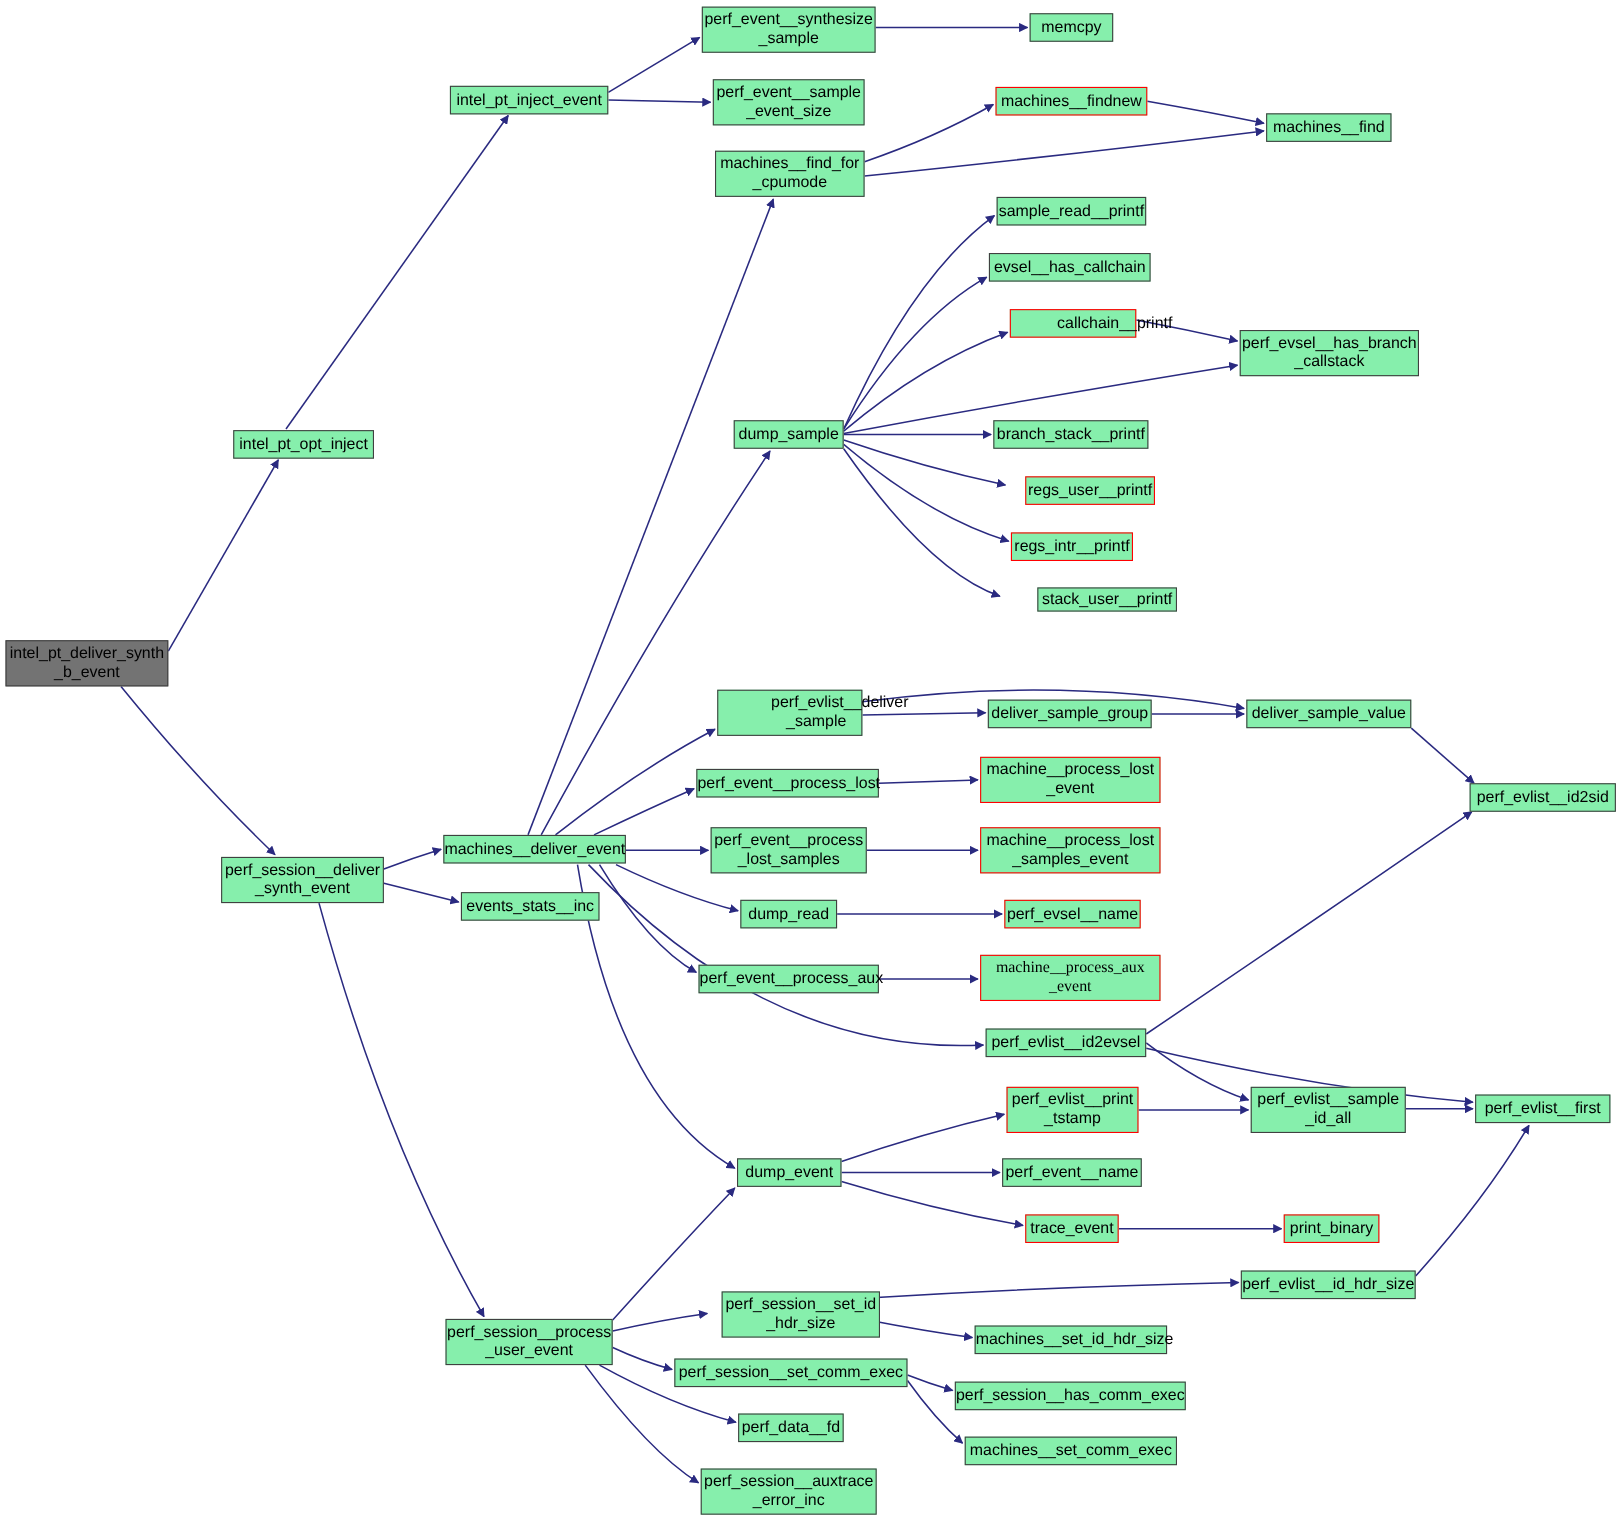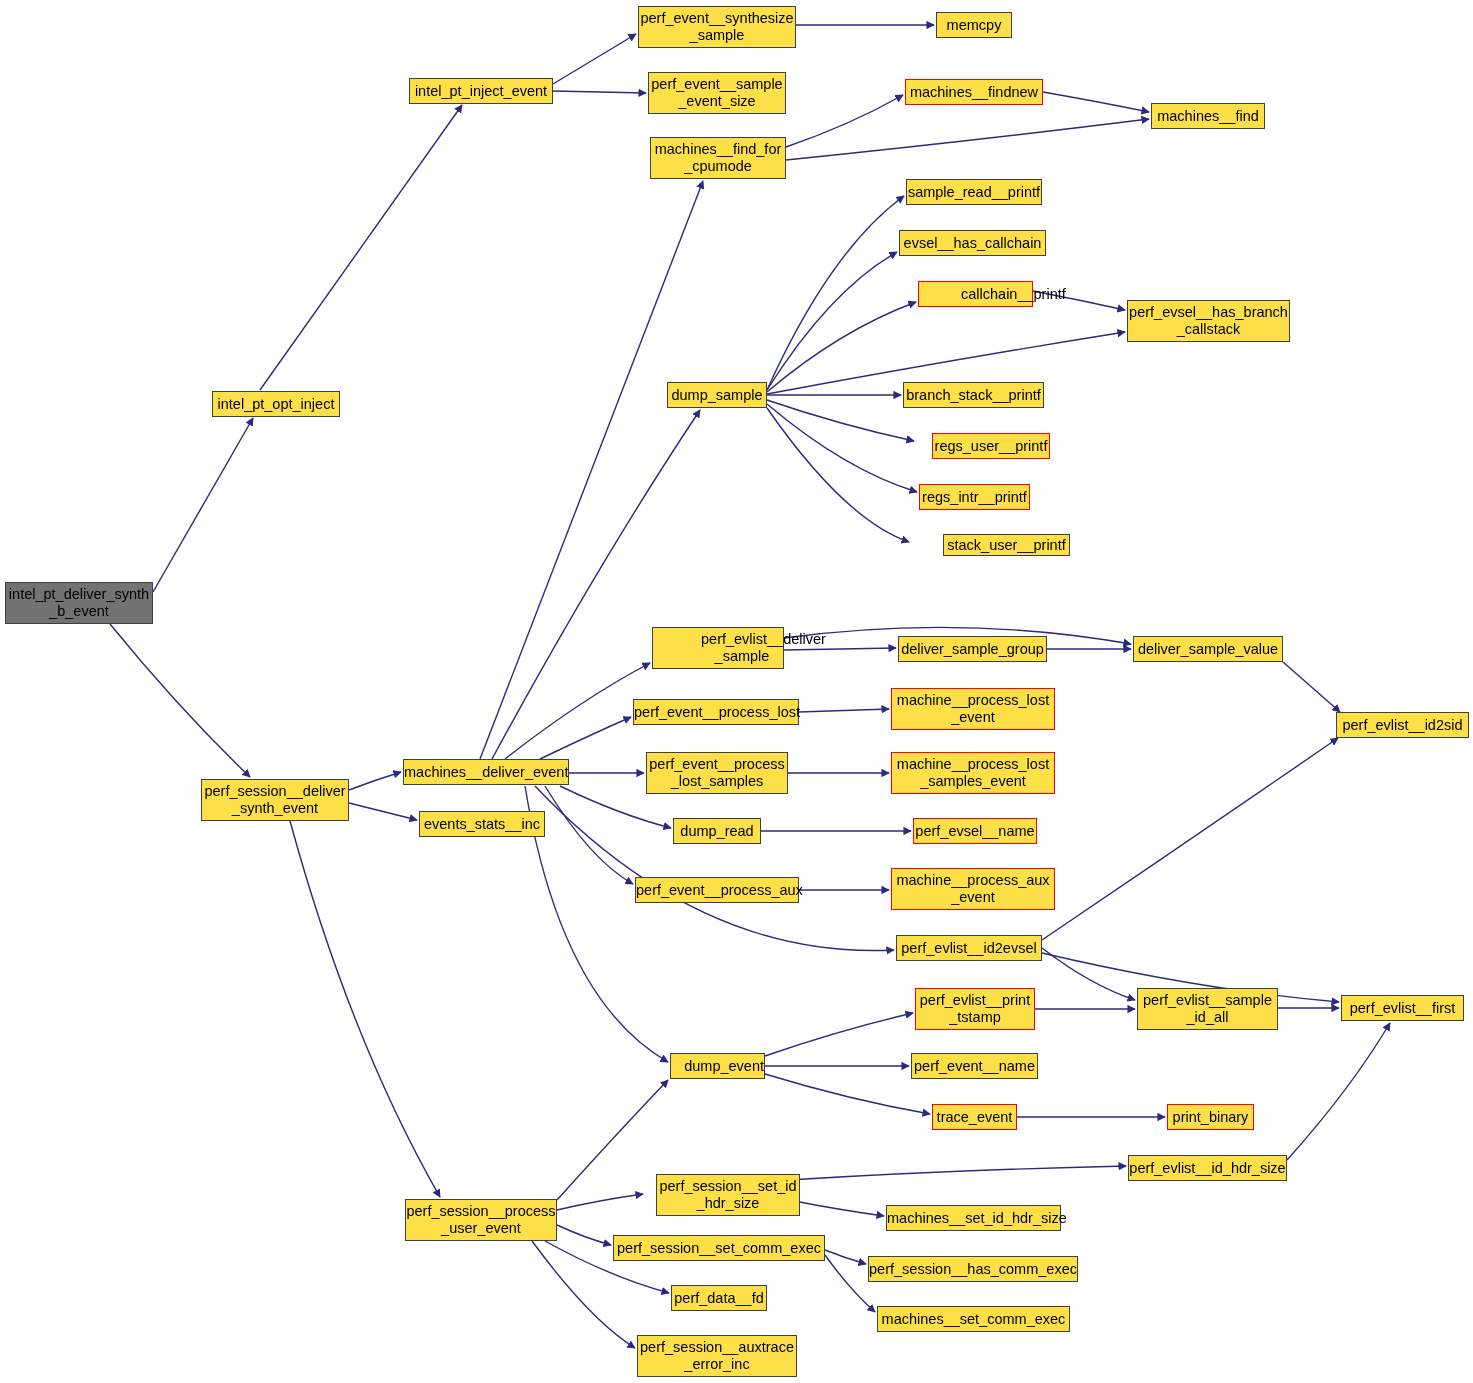--- a/index.html
+++ b/index.html
@@ -26,21 +26,21 @@
   .node {
     position: absolute;
     box-sizing: border-box;
     display: flex;
     align-items: center;
     justify-content: center;
     text-align: center;
     font-size: 14.5px;
     line-height: 17px;
     color: #000000;
-    background: #fde047;
+    background: #86efac;
     border: 1px solid #404040;
     white-space: pre;
     letter-spacing: 0px;
     z-index: 5;
   }
   .node.red {
     border-color: #ff0000;
   }
   .node.root {
     background: #737373;
@@ -155,29 +155,29 @@
 _event</span></div>
       <div class="node" style="left: 403px; top: 759px; width: 166px; height: 26px;"><span>machines__deliver_event</span></div>
       <div class="node" style="left: 646px; top: 752px; width: 142px; height: 42px;"><span>perf_event__process
 _lost_samples</span></div>
       <div class="node red" style="left: 891px; top: 752px; width: 164px; height: 42px;"><span>machine__process_lost
 _samples_event</span></div>
       <div class="node" style="left: 419px; top: 811px; width: 126px; height: 26px;"><span>events_stats__inc</span></div>
       <div class="node" style="left: 673px; top: 818px; width: 88px; height: 26px;"><span>dump_read</span></div>
       <div class="node red" style="left: 913px; top: 818px; width: 124px; height: 26px;"><span>perf_evsel__name</span></div>
       <div class="node" style="left: 635px; top: 877px; width: 164px; height: 26px;"><span>perf_event__process_aux</span></div>
-      <div class="node red" style="left: 891px; top: 868px; width: 164px; height: 42px;"><span>machine__process_aux
+      <div class="node red" style="left: 891px; top: 868px; width: 164px; height: 42px; font-family: Liberation Serif, serif;"><span>machine__process_aux
 _event</span></div>
       <div class="node" style="left: 896px; top: 935px; width: 146px; height: 26px;"><span>perf_evlist__id2evsel</span></div>
       <div class="node red" style="left: 915px; top: 988px; width: 120px; height: 42px;"><span>perf_evlist__print
 _tstamp</span></div>
       <div class="node" style="left: 1137px; top: 988px; width: 141px; height: 42px;"><span>perf_evlist__sample
 _id_all</span></div>
       <div class="node" style="left: 1341px; top: 995px; width: 123px; height: 26px;"><span>perf_evlist__first</span></div>
-      <div class="node" style="left: 670px; top: 1053px; width: 95px; height: 26px; text-align: right;"><span>dump_event</span></div>
+      <div class="node" style="left: 670px; top: 1053px; width: 95px; height: 26px;"><span>dump_event</span></div>
       <div class="node" style="left: 911px; top: 1053px; width: 127px; height: 26px;"><span>perf_event__name</span></div>
       <div class="node red" style="left: 932px; top: 1104px; width: 85px; height: 26px;"><span>trace_event</span></div>
       <div class="node red" style="left: 1167px; top: 1104px; width: 87px; height: 26px;"><span>print_binary</span></div>
       <div class="node" style="left: 1128px; top: 1155px; width: 159px; height: 26px;"><span>perf_evlist__id_hdr_size</span></div>
       <div class="node" style="left: 645px; top: 1174px; width: 144px; height: 42px; margin-left: 11px;"><span>perf_session__set_id
 _hdr_size</span></div>
       <div class="node" style="left: 886px; top: 1205px; width: 175px; height: 26px;"><span>machines__set_id_hdr_size</span></div>
       <div class="node" style="left: 405px; top: 1199px; width: 152px; height: 42px;"><span>perf_session__process
 _user_event</span></div>
       <div class="node" style="left: 613px; top: 1235px; width: 212px; height: 26px;"><span>perf_session__set_comm_exec</span></div>

